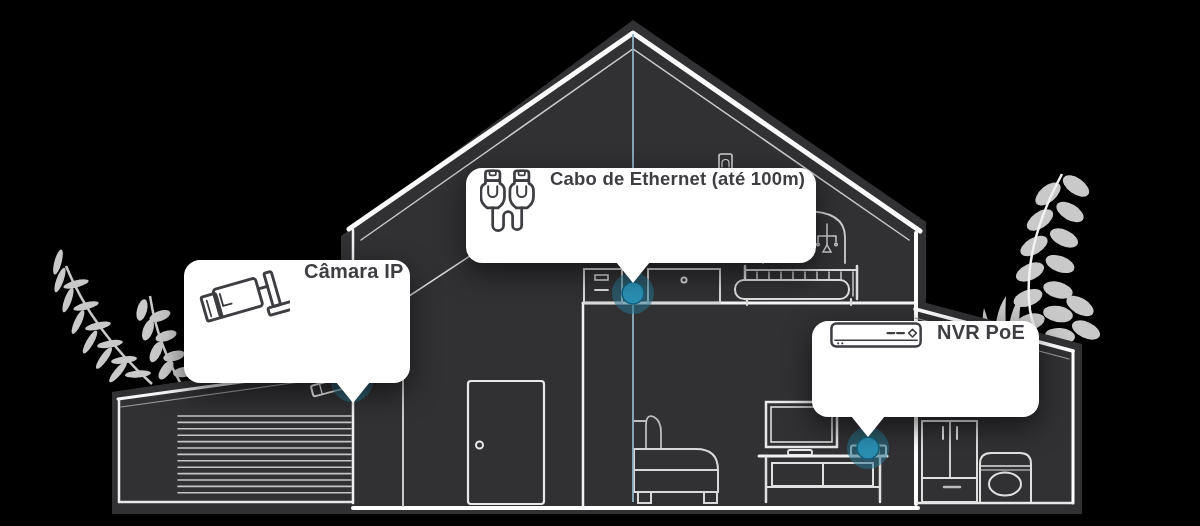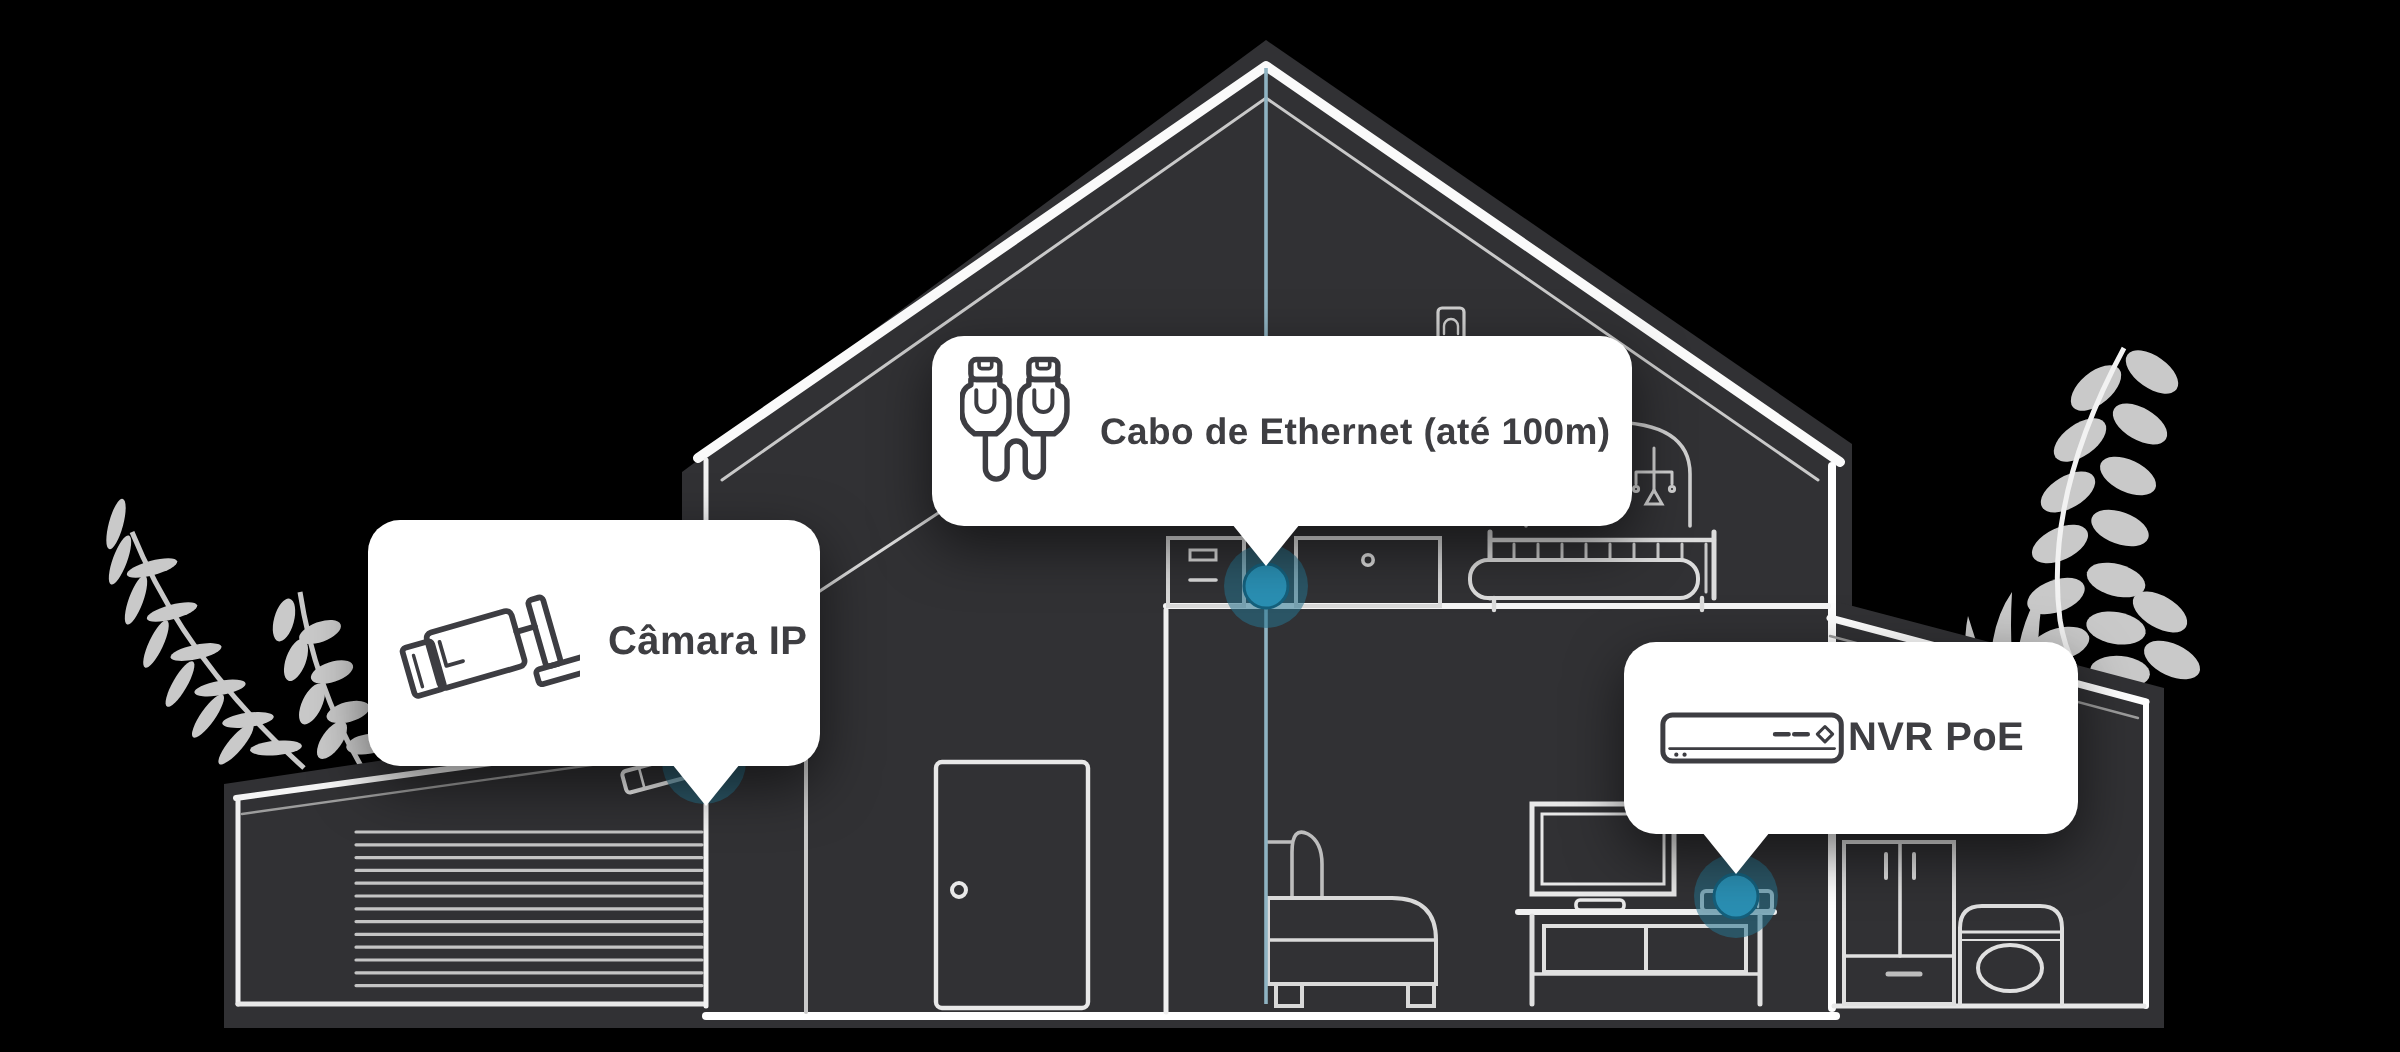--- a/index.html
+++ b/index.html
@@ -1,32 +1,32 @@
 <!DOCTYPE html>
 <html><head>
 <meta charset="utf-8">
 <style>
   html,body{margin:0;padding:0;background:#000;}
   .stage{position:relative;width:1200px;height:526px;background:#000;overflow:hidden;
          font-family:"Liberation Sans", sans-serif;}
   .scene{position:absolute;left:0;top:0;}
-  .callout{position:absolute;background:#fff;border-radius:16px;display:flex;align-items:center;
+  .callout{position:absolute;background:#fff;border-radius:16px;display:flex;align-items:flex-start;
            box-shadow:0 10px 28px rgba(0,0,0,.55);}
   .callout .tail{position:absolute;bottom:-20px;width:34px;height:21px;background:#fff;
                  clip-path:polygon(0 0,100% 0,50% 100%);}
   .callout .label{color:#3e3e42;font-weight:700;letter-spacing:.2px;white-space:nowrap;}
   .co-cam{left:184px;top:260px;width:226px;height:123px;}
   .co-cam .tail{left:152px;}
   .co-cam .label{font-size:20px;margin-left:14px;}
   .co-eth{left:466px;top:168px;width:350px;height:95px;}
   .co-eth .tail{left:150px;}
   .co-eth .label{font-size:18.5px;margin-left:12px;}
   .co-nvr{left:812px;top:321px;width:227px;height:96px;}
   .co-nvr .tail{left:39px;}
-  .co-nvr .label{font-size:20px;}
+  .co-nvr .label{font-size:20px;margin-left:13px;}
   .co-cam .ic{margin-left:14px;}
   .co-eth .ic{margin-left:14px;}
   .co-nvr .ic{margin-left:18px;}
 </style>
 </head>
 <body>
 
 <div class="stage">
 
 <svg class="scene" width="1200" height="526" viewBox="0 0 1200 526">

